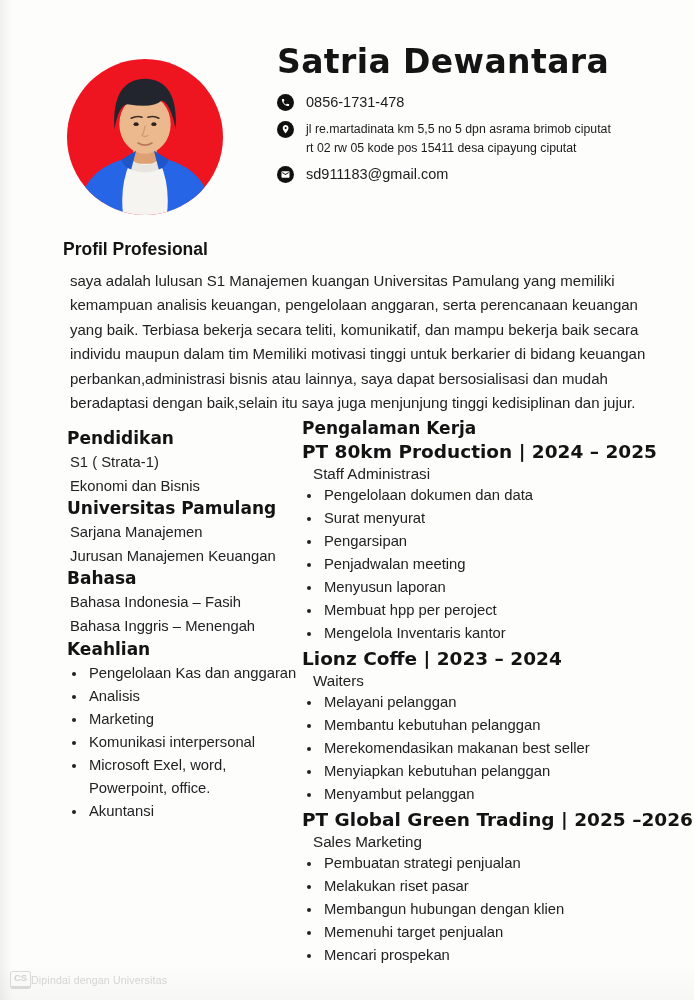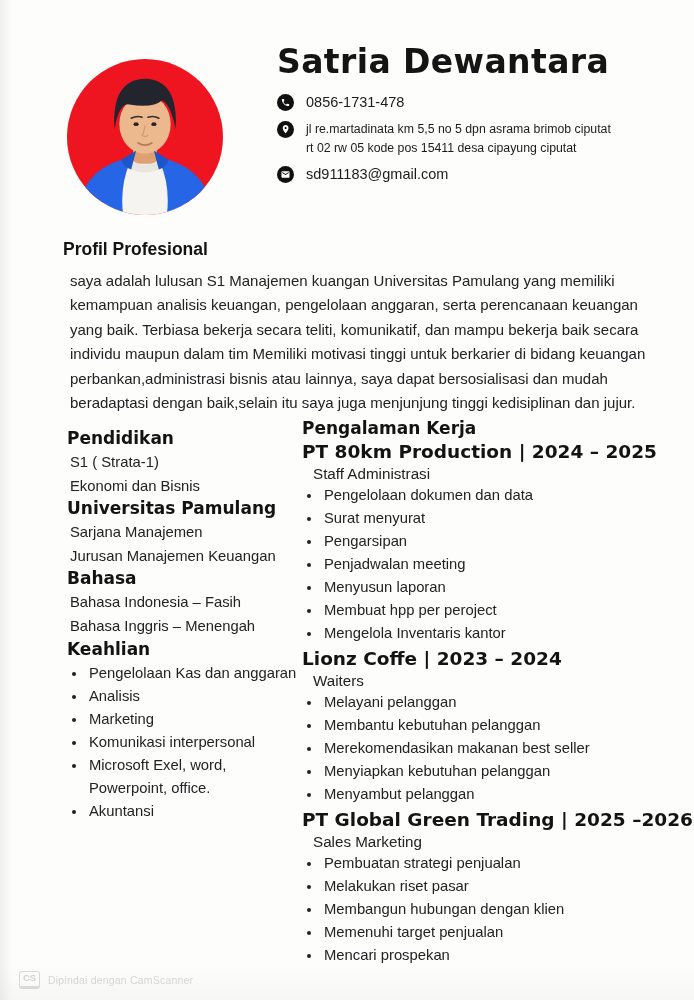--- a/index.html
+++ b/index.html
@@ -85,22 +85,22 @@
   .job-title {
     margin: 3px 0 0 0;
     font-family: "DejaVu Sans", sans-serif;
     font-size: 18.5px; font-weight: 700; color: #131314;
     white-space: nowrap;
   }
   .job-role { margin: 3px 0 0 11px; font-size: 15.2px; color: #222224; }
 
   
   .watermark {
-    position: absolute; left: 19px; top: 971px;
-    display: flex; align-items: center; gap: 8px;
+    position: absolute; left: 10px; top: 971px;
+    display: flex; align-items: center; gap: 0;
     z-index: 6;
   }
   .cs-logo {
     width: 21px; height: 18px;
     border: 1.6px solid #d9d9d9; border-radius: 3px;
     color: #d2d2d2;
     font-size: 9.5px; font-weight: 700;
     display: flex; align-items: flex-start; justify-content: center;
     line-height: 11px;
     border-bottom-width: 3.5px;
@@ -246,16 +246,16 @@
           <li>Melakukan riset pasar</li>
           <li>Membangun hubungan dengan klien</li>
           <li>Memenuhi target penjualan</li>
           <li>Mencari prospekan</li>
         </ul>
     </div>
   </div>
 
   <div class="watermark">
     <span class="cs-logo">CS</span>
-    <span class="wm-text">Dipindai dengan CamScanner</span>
+    <span class="wm-text">Dipindai dengan Universitas</span>
   </div>
 
 </div>
 
 </body></html>

